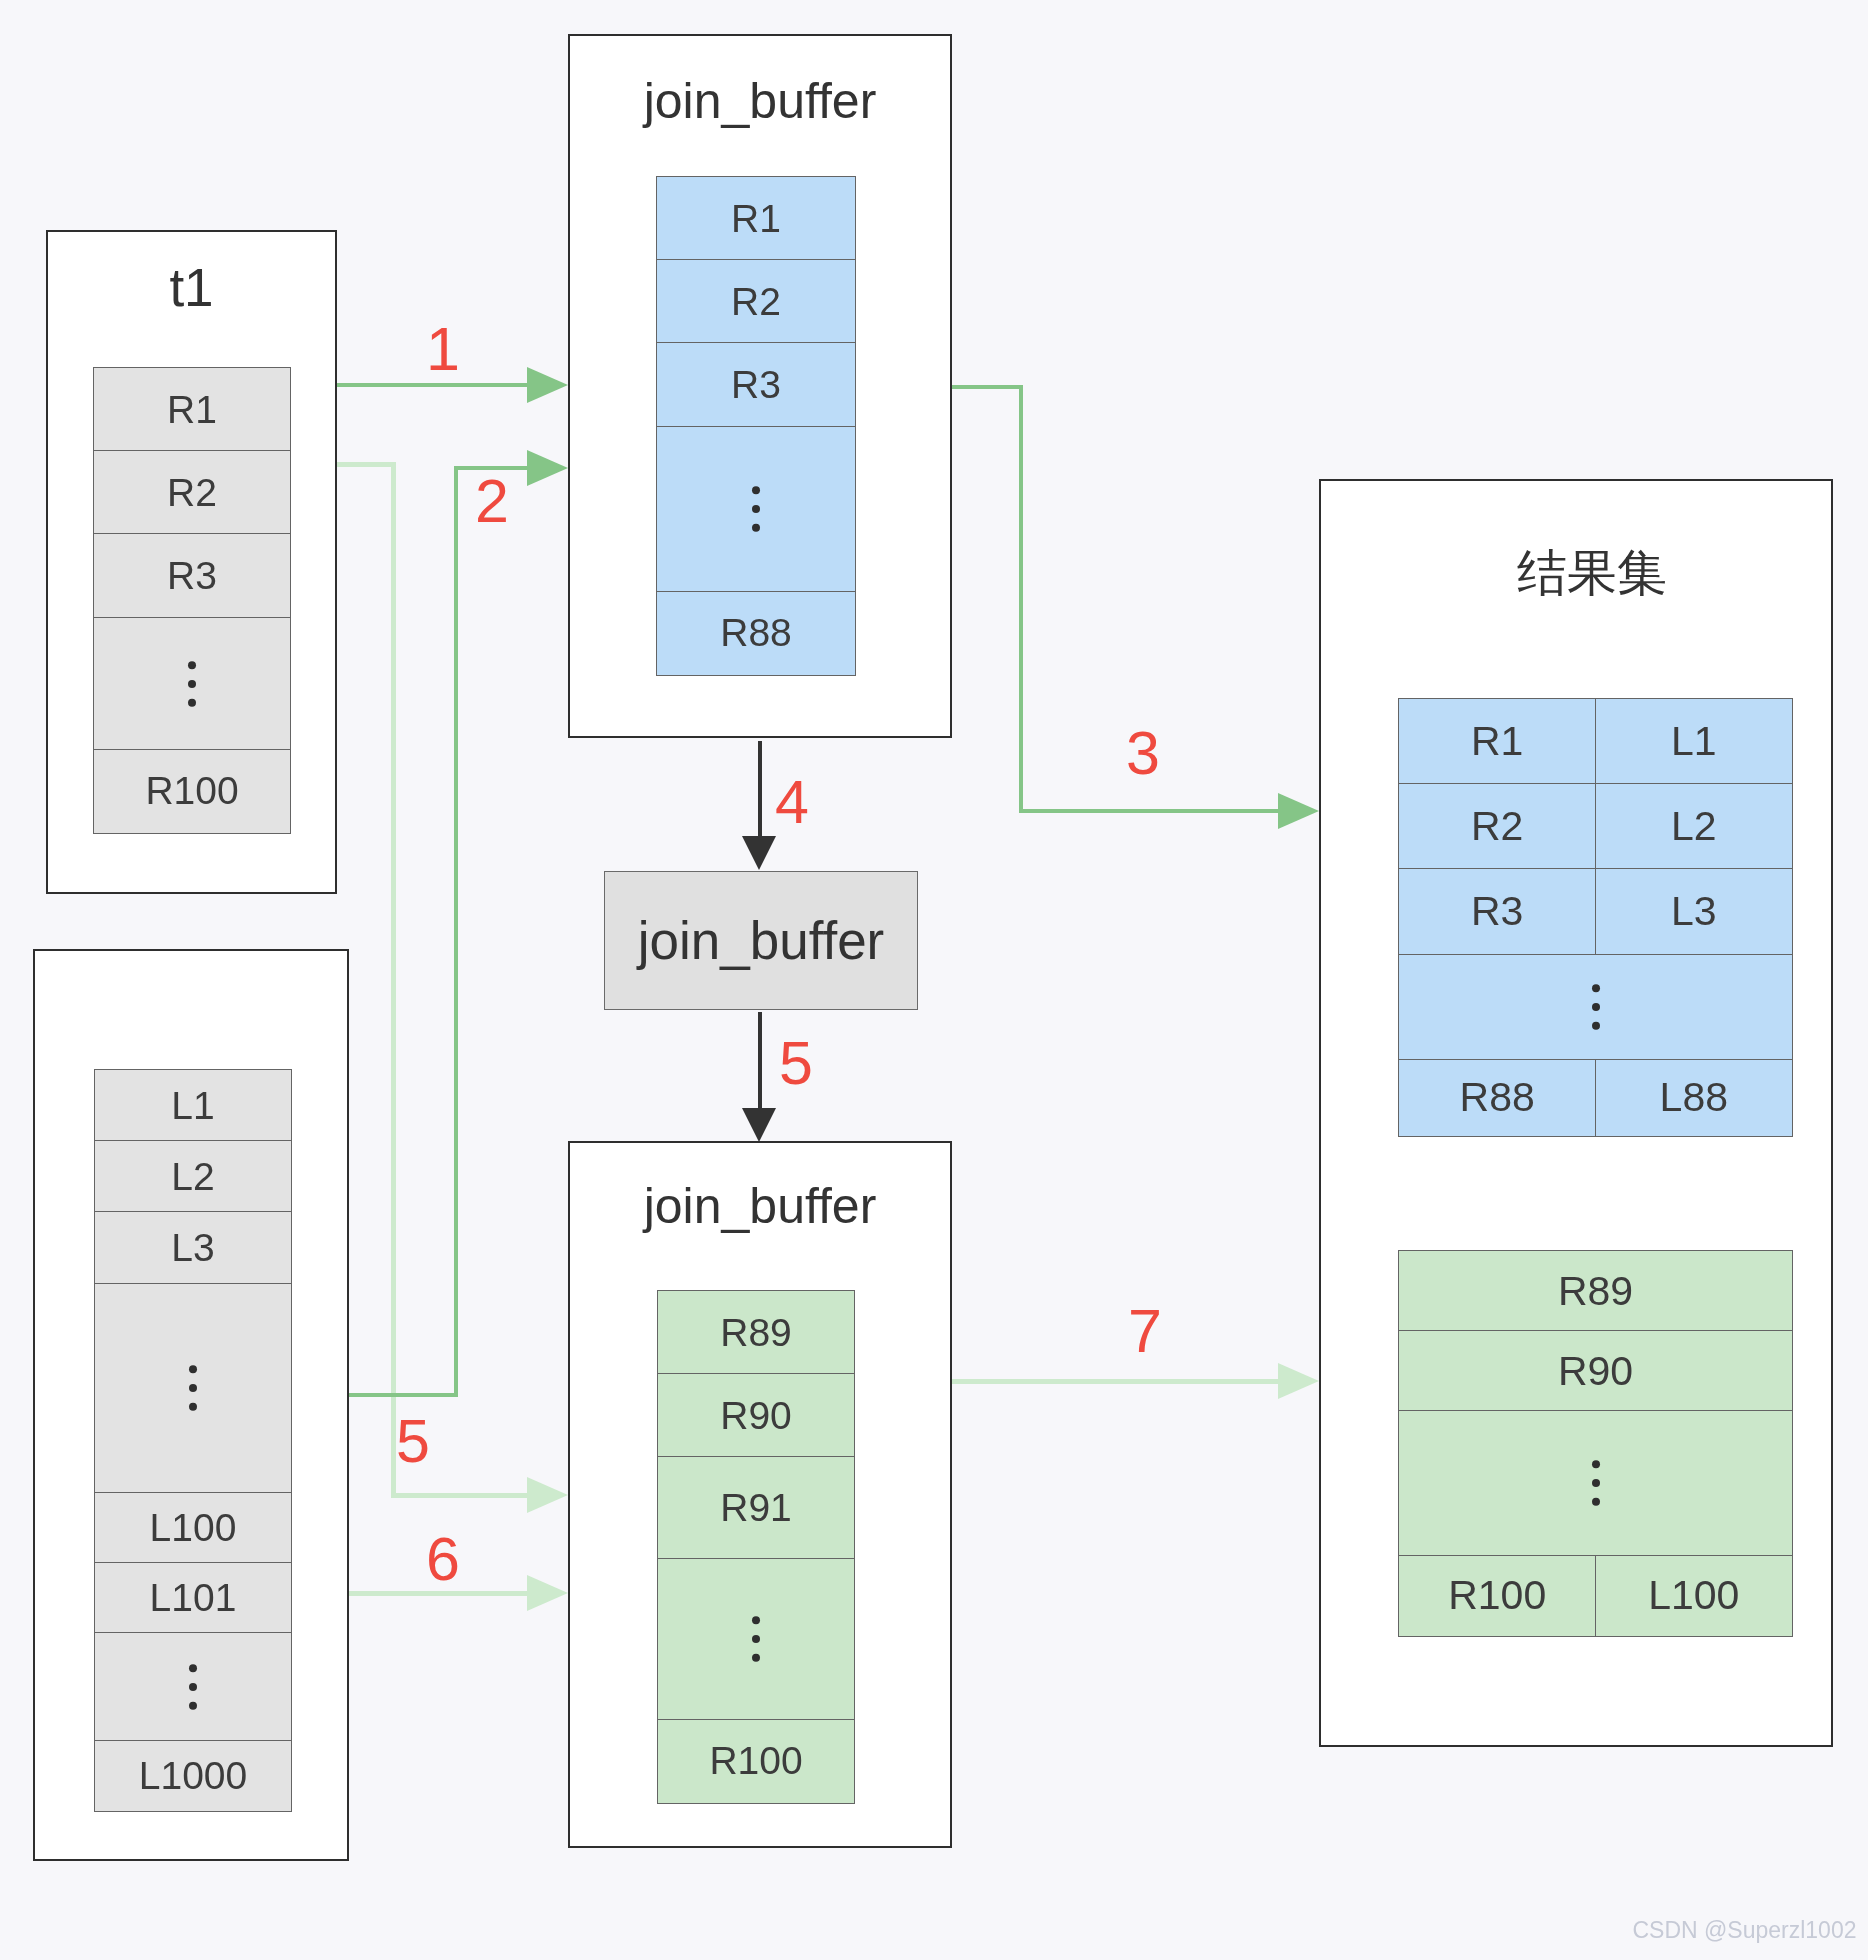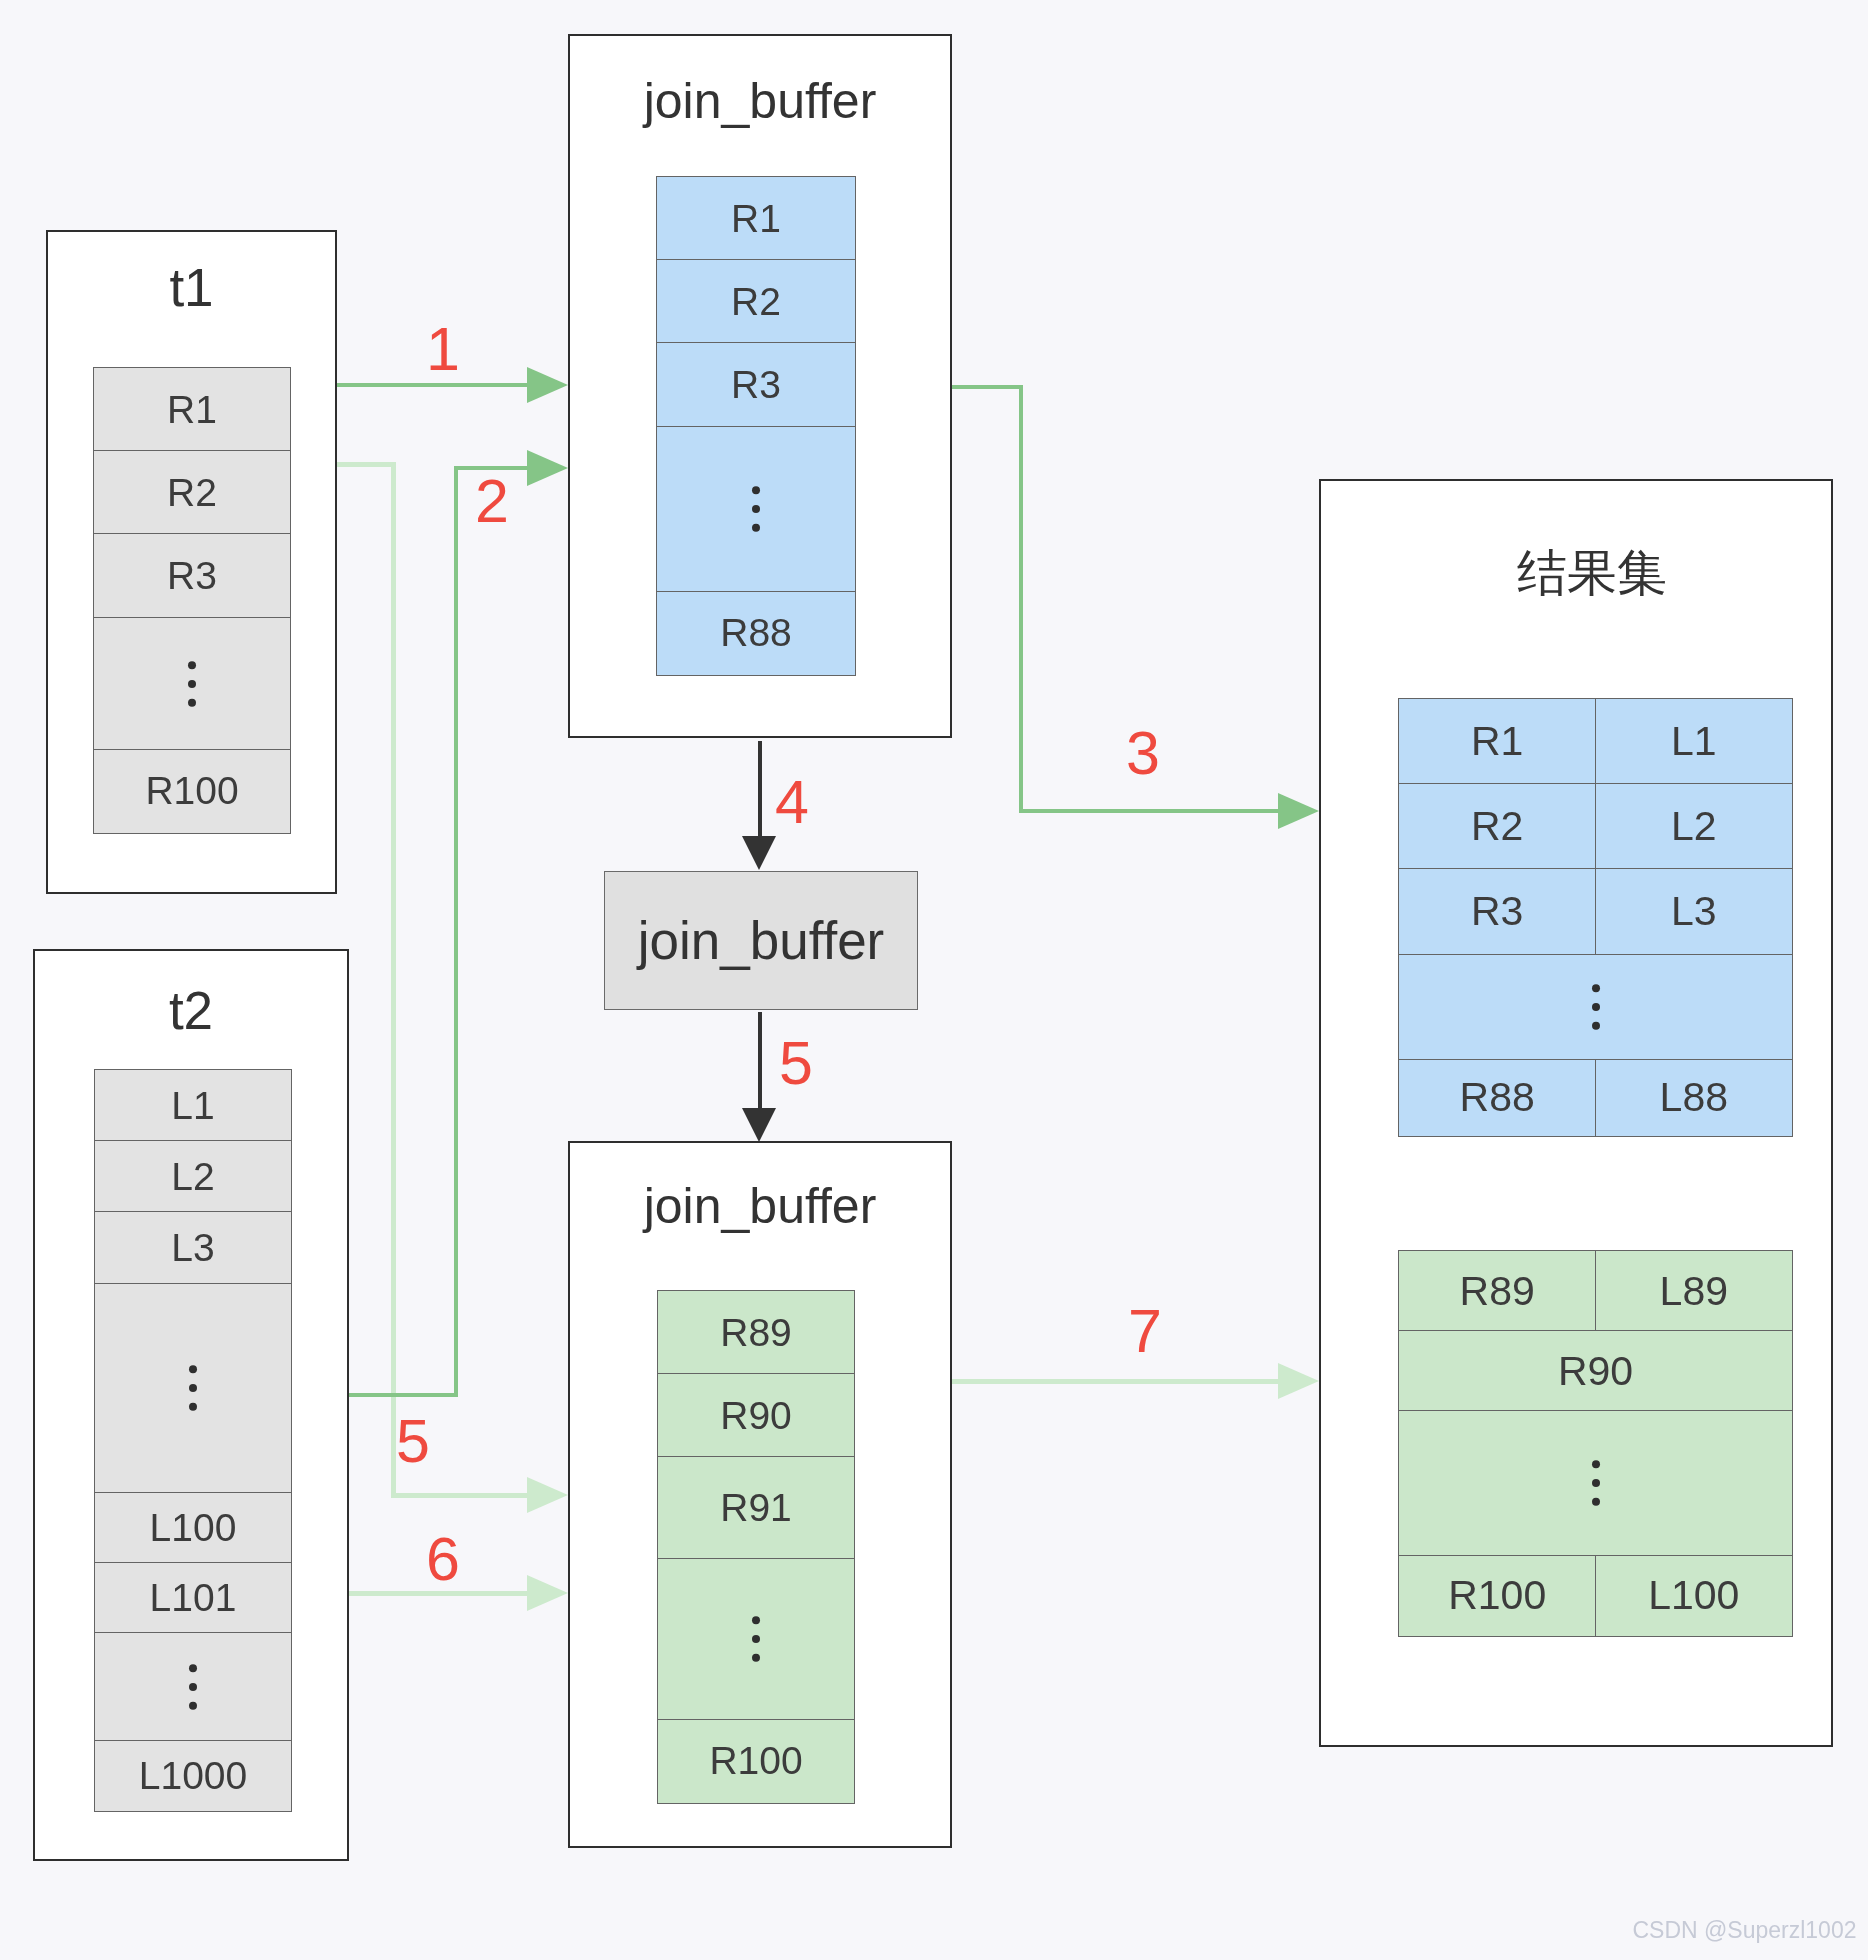--- a/index.html
+++ b/index.html
@@ -119,21 +119,20 @@
       <div class="cell gray" style="height:85px">R2</div>
       <div class="cell gray" style="height:85px">R3</div>
       <div class="cell gray" style="height:134px">
           <span class="vdots"></span>
         </div>
       <div class="cell gray" style="height:85px">R100</div>
     </div>
   </div>
 
   <div class="box" id="t2-box">
-    <div class="btitle">t2</div>
     <div class="stack" id="t2-cells">
       <div class="cell gray" style="height:73px">L1</div>
       <div class="cell gray" style="height:73px">L2</div>
       <div class="cell gray" style="height:73px">L3</div>
       <div class="cell gray" style="height:211px">
           <span class="vdots"></span>
         </div>
       <div class="cell gray" style="height:72px">L100</div>
       <div class="cell gray" style="height:72px">L101</div>
       <div class="cell gray" style="height:110px">
@@ -194,21 +193,20 @@
       </div>
       <div class="rrow" style="height:78px">
         <div class="rcell blue">R88</div>
         <div class="rcell blue">L88</div>
       </div>
     </div>
 
     <div class="rtable" id="res-green">
       <div class="rrow" style="height:82px">
         <div class="rcell green">R89</div>
-        <div class="rcell green">L89</div>
       </div>
       <div class="rrow" style="height:82px">
         <div class="rcell green">R90</div>
       </div>
       <div class="rrow" style="height:146px">
         <div class="dotscell green">
             <span class="vdots"></span>
           </div>
       </div>
       <div class="rrow" style="height:82px">

